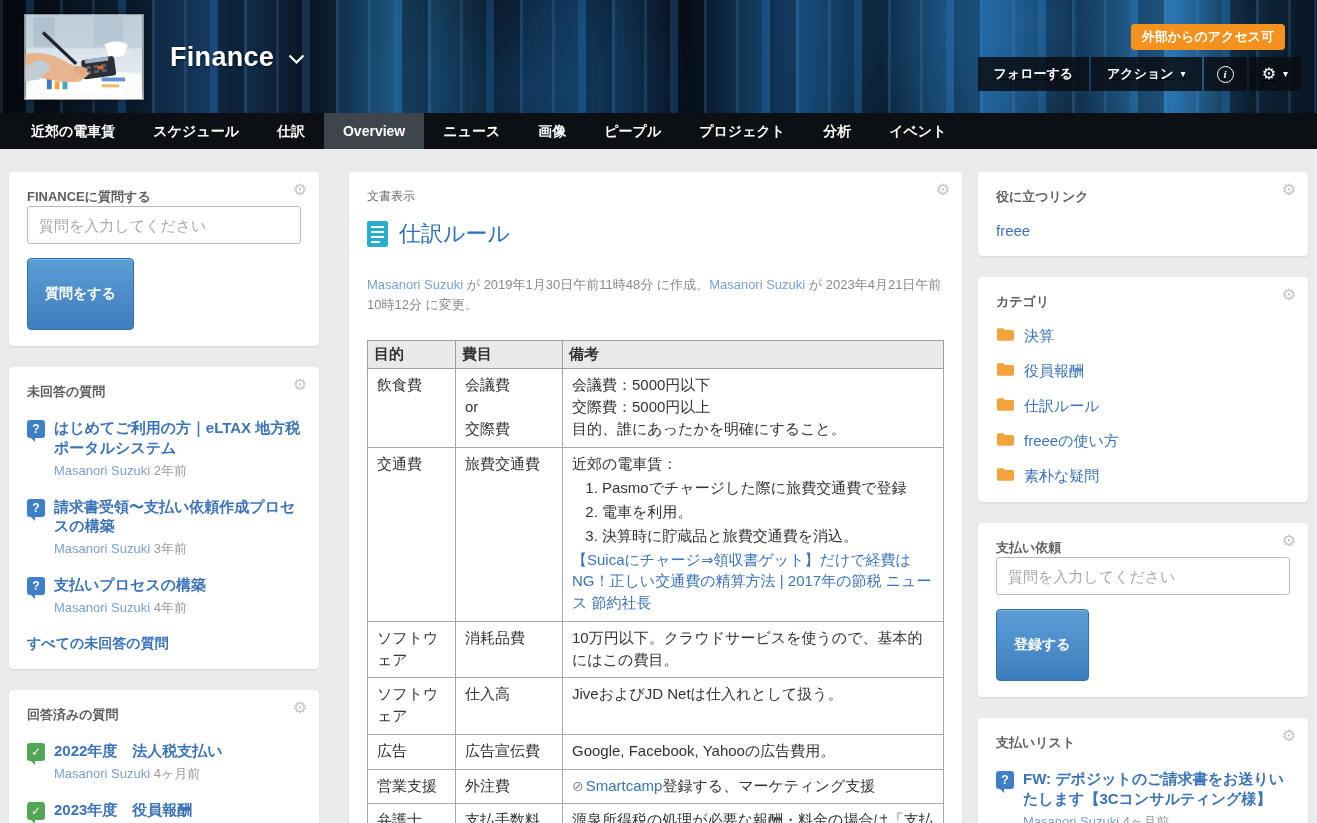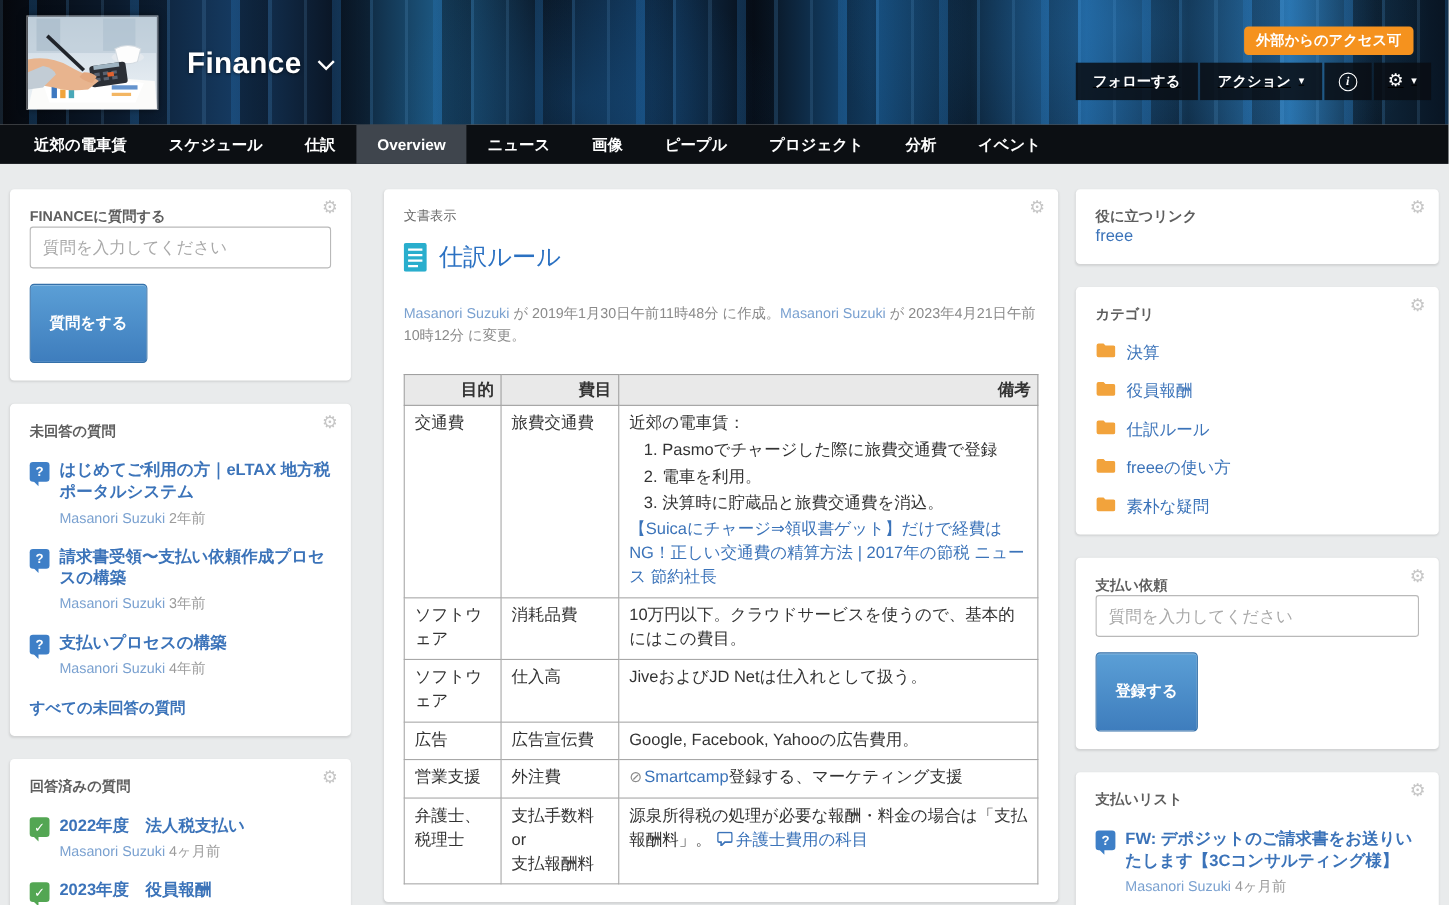--- a/index.html
+++ b/index.html
@@ -85,32 +85,32 @@
 
   
   .doc-label { font-size:12px; color:#6a6a6a; }
   .doc-head { display:flex; align-items:center; gap:11px; margin-top:14px; }
   .doc-title { font-size:22px; color:#2b71c2; }
   .byline { margin-top:26px; font-size:13px; color:#8a8a8a; line-height:1.55; }
   .byline a { color:#7aa1d0; }
 
   table.rules { border-collapse:collapse; width:100%; margin-top:25px; table-layout:fixed; }
   .rules th { background:#e9e9e9; border:1px solid #a0a0a0; font-size:15px; color:#333;
-    font-weight:bold; text-align:right; padding:4px 6px; }
+    font-weight:bold; text-align:left; padding:4px 6px; }
   .rules td { border:1px solid #a8a8a8; font-size:15px; color:#333; padding:5px 9px 7px;
     vertical-align:top; line-height:1.45; }
   .pre { white-space:pre-line; }
   .rules a { color:#3b73b9; }
   .rules ol { margin:3px 0 2px; padding-left:30px; }
   .rules ol li { margin:2px 0; }
   .no-ico { color:#8a8a8a; font-size:14px; margin-right:2px; }
   .bubble-ico { margin:0 3px 0 5px; vertical-align:-1px; }
 
   
-  .plain-link { display:inline-block; font-size:15px; color:#3b73b9; }
+  .plain-link { display:inline-block; margin-top:16px; font-size:15px; color:#3b73b9; }
   .cat-item { display:flex; gap:10px; margin-top:16px; }
   .cat-item a { font-size:15px; color:#3b73b9; }
 </style>
 </head>
 <body>
 
 <div class="banner">
   <div class="space-avatar">
     <svg viewBox="0 0 120 86">
       <defs>
@@ -284,20 +284,29 @@
             <col style="width:107px">
             <col>
           </colgroup>
         <tbody>
             <tr>
           <th>目的</th>
           <th>費目</th>
           <th>備考</th>
         </tr>
         <tr>
+          <td class="pre">飲食費</td>
+          <td class="pre">会議費
+or
+交際費</td>
+          <td class="pre">会議費：5000円以下
+交際費：5000円以上
+目的、誰にあったかを明確にすること。</td>
+        </tr>
+        <tr>
           <td class="pre">交通費</td>
           <td class="pre">旅費交通費</td>
           <td>
             <span>近郊の電車賃：</span>
             <ol>
               <li>Pasmoでチャージした際に旅費交通費で登録</li>
               <li>電車を利用。</li>
               <li>決算時に貯蔵品と旅費交通費を消込。</li>
             </ol>
             <a>【Suicaにチャージ⇒領収書ゲット】だけで経費はNG！正しい交通費の精算方法 | 2017年の節税 ニュース 節約社長</a>

